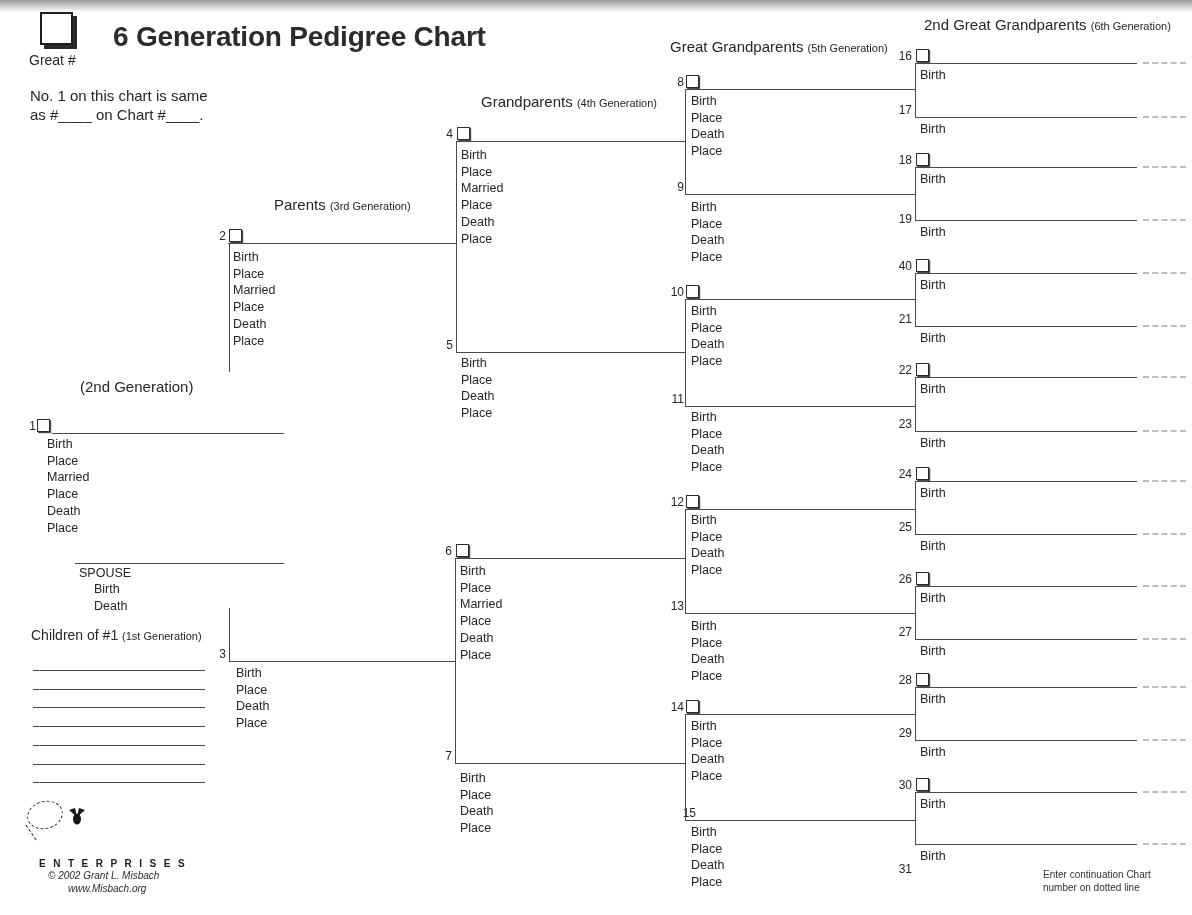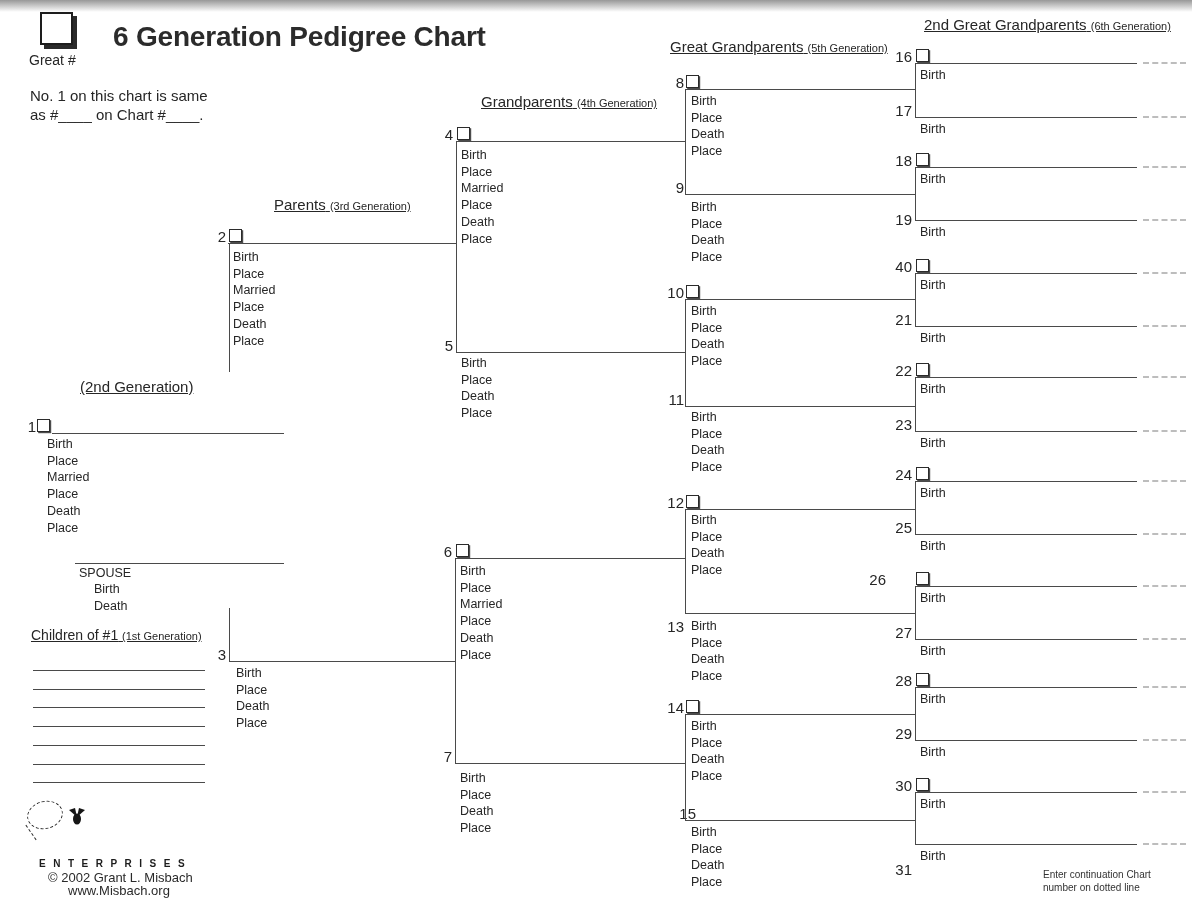--- a/index.html
+++ b/index.html
@@ -8,34 +8,34 @@
     font-family:"Liberation Sans", sans-serif;color:var(--text,#262626);
   }
   .topband{position:absolute;left:0;top:0;width:1192px;height:12px;
     background:linear-gradient(#989898,#ffffff);}
   .lbl{position:absolute;white-space:nowrap;}
   .hline{position:absolute;height:0;border-top:1.6px solid var(--line,#4a4a4a);}
   .vline{position:absolute;width:0;border-left:1.6px solid var(--line,#4a4a4a);}
   .dotline{position:absolute;height:0;border-top:2px dashed var(--dot,#bdbdbd);}
   .cb{position:absolute;box-sizing:border-box;width:13px;height:13px;background:#fff;
     border:1.7px solid #2b2b2b;box-shadow:1.2px 1.2px 0 rgba(45,45,45,.85);}
-  .num{position:absolute;width:22px;text-align:right;font-size:15px;line-height:13px;}
+  .num{position:absolute;width:22px;text-align:right;font-size:12px;line-height:13px;}
   .fields{position:absolute;font-size:12.5px;line-height:16.7px;}
   .title{font-size:28px;font-weight:700;letter-spacing:-0.2px;color:#2b2b2b;}
   .chartbox{position:absolute;left:40px;top:12px;width:33px;height:33px;background:#fff;
     border:2.6px solid #1d1d1d;box-sizing:border-box;box-shadow:4px 4px 0 #2a2a2a;}
-  .genhdr{position:absolute;font-size:15px;white-space:nowrap;text-decoration:underline;}
+  .genhdr{position:absolute;font-size:15px;white-space:nowrap;}
   .genhdr .sub{font-size:11px;}
   .smallnote{position:absolute;font-size:10px;line-height:12.5px;color:#333;}
   .samenote{position:absolute;font-size:15px;line-height:19px;}
   .childline{position:absolute;height:0;border-top:1.6px solid var(--line,#4a4a4a);}
   .wordmark{position:absolute;font-family:"Liberation Serif",serif;font-size:31px;
     letter-spacing:2px;color:#1c1c1c;}
   .wordsub{position:absolute;font-size:10px;font-weight:700;letter-spacing:7.5px;color:#1c1c1c;}
-  .foot{position:absolute;font-size:13px;color:#2a2a2a;}
+  .foot{position:absolute;font-size:10px;color:#2a2a2a;font-style:italic;}
   .loop{position:absolute;left:27px;top:801px;width:34px;height:26px;border:1.6px dashed #2c2c2c;
     border-radius:50%;transform:rotate(-14deg);}
   .looptail{position:absolute;left:22px;top:832px;width:18px;height:0;
     border-top:1.6px dashed #2c2c2c;transform:rotate(55deg);}
   .contnote{position:absolute;font-size:10px;line-height:12.5px;color:#333;}
   .spouse-lbl{font-size:12.5px;}
 </style>
 </head>
 <body>
 
@@ -215,21 +215,21 @@
         <div class="cb" style="left: 686px; top: 495px;"></div>
         <div class="hline" style="left: 685px; top: 509px; width: 231px;"></div>
         <div class="fields" style="left: 691px; top: 512px;">
           <div>Birth</div>
           <div>Place</div>
           <div>Death</div>
           <div>Place</div>
         </div>
       </div>
       <div>
-        <div class="num lbl" style="left: 662px; top: 600px; margin-top: 20px;">13</div>
+        <div class="num lbl" style="left: 662px; top: 600px;">13</div>
         <div class="hline" style="left: 685px; top: 613px; width: 231px;"></div>
         <div class="fields" style="left: 691px; top: 618px;">
           <div>Birth</div>
           <div>Place</div>
           <div>Death</div>
           <div>Place</div>
         </div>
       </div>
       <div>
         <div class="num lbl" style="left: 662px; top: 701px;">14</div>
@@ -331,21 +331,21 @@
       </div>
       <div>
         <div class="num lbl" style="left: 890px; top: 521px;">25</div>
         <div class="hline" style="left: 915px; top: 534px; width: 222px;"></div>
         <div class="dotline" style="left: 1143px; top: 533px; width: 43px;"></div>
         <div class="fields" style="left: 920px; top: 538px;">
           <div>Birth</div>
         </div>
       </div>
       <div>
-        <div class="num lbl" style="left: 864px; top: 573px;">26</div>
+        <div class="num lbl" style="left: 890px; top: 573px;">26</div>
         <div class="cb" style="left: 916px; top: 572px;"></div>
         <div class="hline" style="left: 915px; top: 586px; width: 222px;"></div>
         <div class="dotline" style="left: 1143px; top: 585px; width: 43px;"></div>
         <div class="fields" style="left: 920px; top: 590px;">
           <div>Birth</div>
         </div>
       </div>
       <div>
         <div class="num lbl" style="left: 890px; top: 626px;">27</div>
         <div class="hline" style="left: 915px; top: 639px; width: 222px;"></div>

